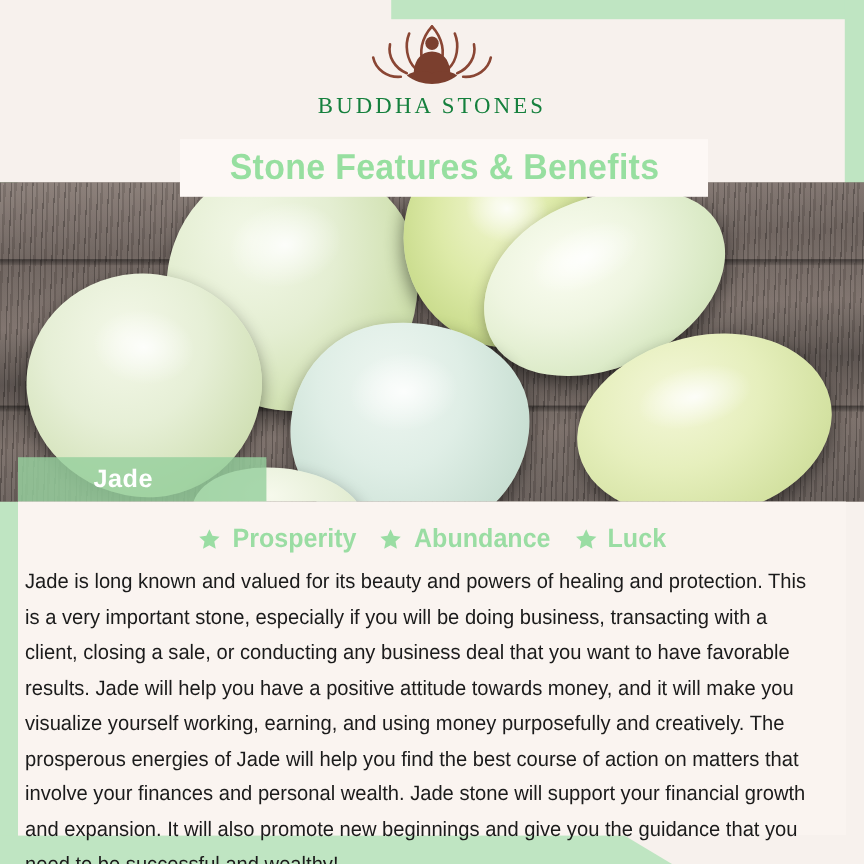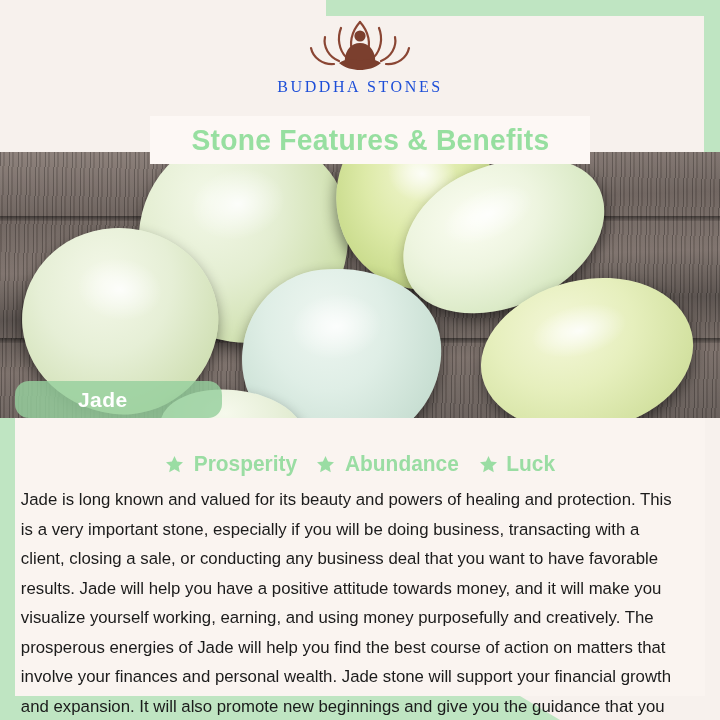--- a/index.html
+++ b/index.html
@@ -81,23 +81,23 @@
     z-index: 4;
   }
   .logo-mark {
     width: 118px;
     height: 62px;
     display: block;
   }
   .logo-wordmark {
     margin-top: 2px;
     font-family: "Liberation Serif", serif;
-    font-size: 16px;
+    font-size: 19px;
     letter-spacing: 2.6px;
-    color: #1d4ed8;
+    color: #15803d;
     font-weight: 400;
   }
 
   
   .title-band {
     position: absolute;
     left: 150px;
     top: 116px;
     width: 440px;
     height: 48px;
@@ -163,42 +163,41 @@
   .jade-band {
     position: absolute;
     left: 15px;
     top: 381px;
     width: 207px;
     height: 37px;
     background: rgba(150, 208, 158, 0.82);
     z-index: 3;
     display: flex;
     align-items: center;
-    border-radius: 14px;
   }
   .jade-label {
     margin-left: 63px;
     color: #ffffff;
     font-size: 21px;
     font-weight: bold;
     font-family: "Liberation Sans", sans-serif;
     letter-spacing: 0.4px;
   }
 
   
   .content {
     position: absolute;
     left: 15px;
     top: 418px;
     width: 690px;
     bottom: 24px;
     background: #faf4f0;
     z-index: 3;
     box-sizing: border-box;
-    padding: 16px 2px;
+    padding: 1px 2px;
   }
 
   .benefits {
     display: flex;
     align-items: center;
     justify-content: center;
     gap: 16px;
     height: 38px;
     margin-top: 11px;
   }

